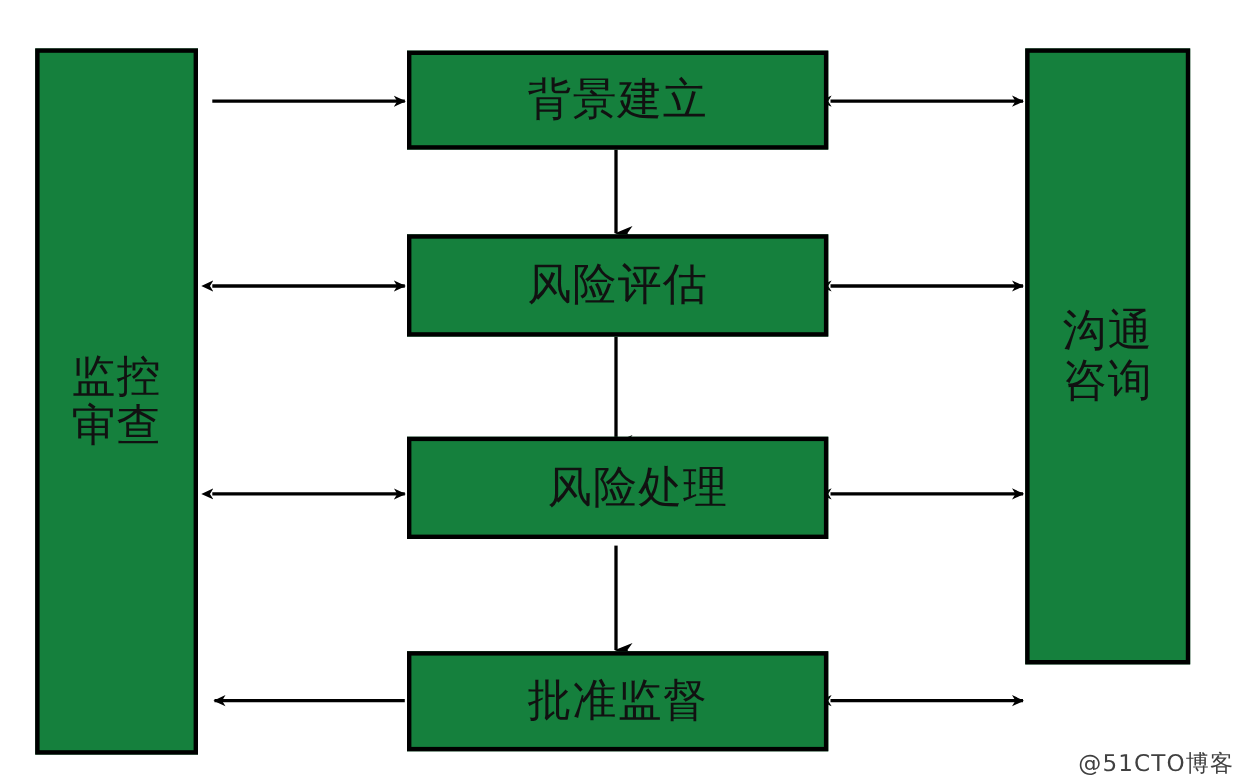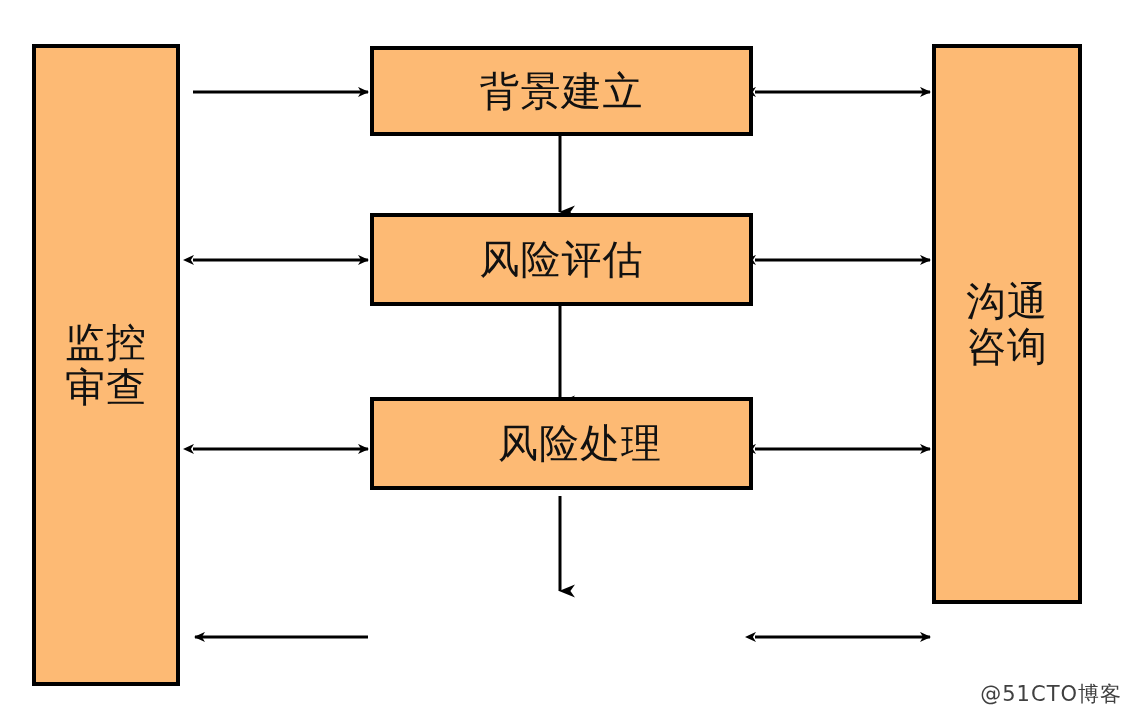--- a/index.html
+++ b/index.html
@@ -22,21 +22,21 @@
     left: 0;
     top: 0;
     width: 1130px;
     height: 712px;
     display: block;
   }
   .node-box {
     position: absolute;
     box-sizing: border-box;
     border: 4px solid #000000;
-    background: #fdba74;
+    background: #15803d;
     display: flex;
     align-items: center;
     justify-content: center;
     text-align: left;
   }
   .node-label {
     color: #111111;
     line-height: 1.12;
     letter-spacing: 1px;
     white-space: pre-line;
@@ -149,16 +149,19 @@
   </div>
 
   <div id="stage-box-1" class="node-box stage-box">
     <div class="node-label">风险评估</div>
   </div>
 
   <div id="stage-box-2" class="node-box stage-box">
     <div class="node-label">风险处理</div>
   </div>
 
+  <div id="stage-box-3" class="node-box stage-box">
+    <div class="node-label">批准监督</div>
+  </div>
 
   <div id="watermark">@51CTO博客</div>
 
 </div>
 
 </body></html>

